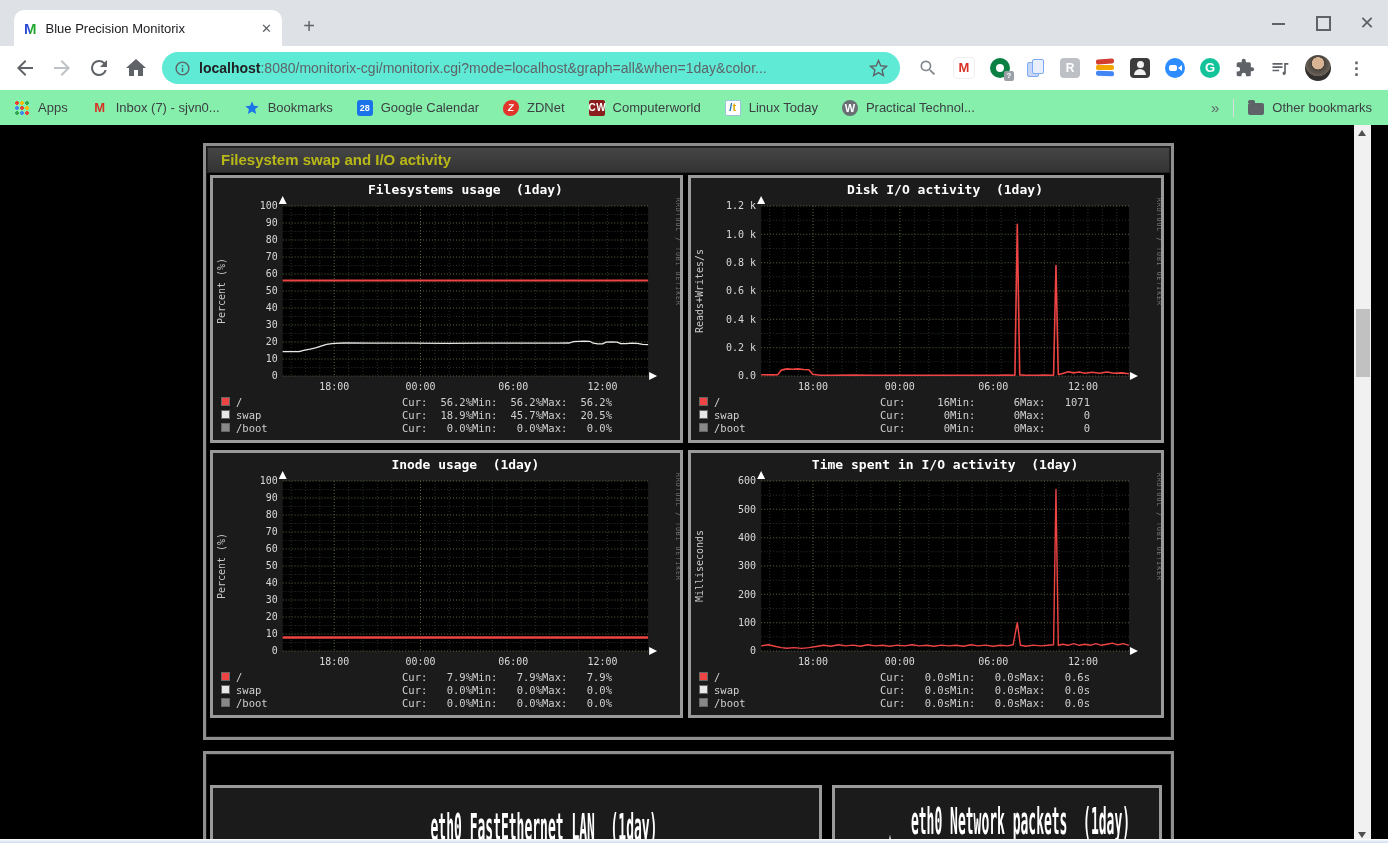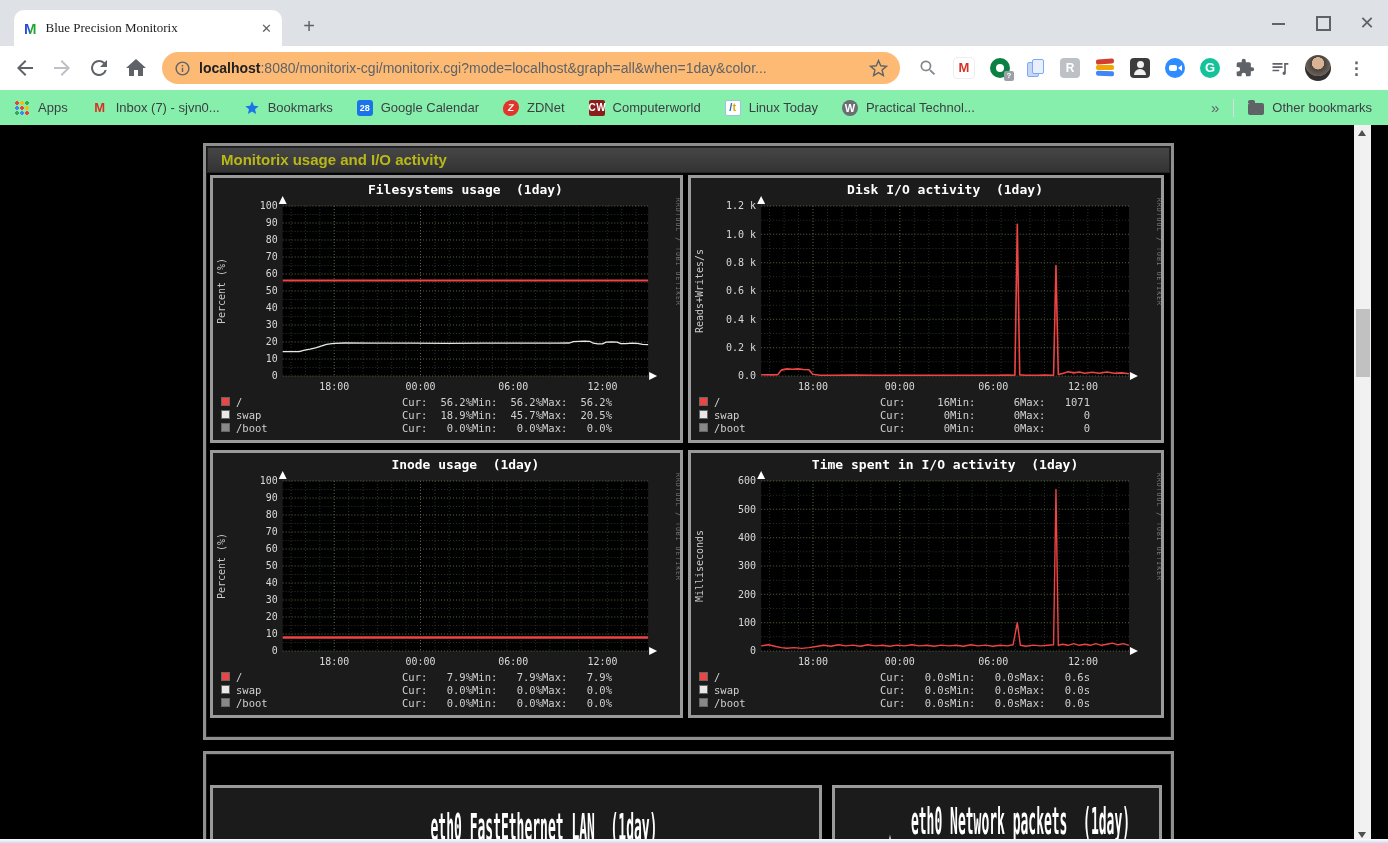--- a/index.html
+++ b/index.html
@@ -3,34 +3,34 @@
 <meta charset="utf-8">
 <style>
   html,body{margin:0;padding:0;}
   body{width:1388px;height:843px;overflow:hidden;background:#000;font-family:"Liberation Sans",sans-serif;}
   .browser{position:relative;width:1388px;height:843px;background:#000;}
 
   
   .tabstrip{position:absolute;left:0;top:0;width:1388px;height:46px;background:#dee1e6;}
   .tab{position:absolute;left:14px;top:10px;width:268px;height:36px;background:#fff;border-radius:10px 10px 0 0;display:flex;align-items:center;padding:0 10px;box-sizing:border-box;}
   .favicon-m{font-weight:bold;font-size:15px;background:linear-gradient(100deg,#2b4bd7 48%,#1fa62c 52%);-webkit-background-clip:text;background-clip:text;color:transparent;-webkit-text-fill-color:transparent;margin-right:9px;}
-  .tab-title{font-size:13px;color:#202124;white-space:nowrap;overflow:hidden;flex:1;font-family:Liberation Serif, serif;}
+  .tab-title{font-size:13px;color:#202124;white-space:nowrap;overflow:hidden;flex:1;}
   .tab-close{color:#5f6368;font-size:13px;margin-left:8px;cursor:pointer;}
   .newtab{position:absolute;left:296px;top:14px;width:26px;height:26px;color:#5f6368;font-size:20px;text-align:center;line-height:24px;}
   .winctl{position:absolute;right:10px;top:12px;display:flex;gap:22px;align-items:center;}
   .wc{width:22px;height:22px;position:relative;color:#5f6368;}
   .wc-min::after{content:"";position:absolute;left:4px;top:11px;width:13px;height:2px;background:#5f6368;}
   .wc-max::after{content:"";position:absolute;left:4px;top:4px;width:11px;height:11px;border:2px solid #5f6368;}
   .wc-close{font-size:18px;line-height:22px;text-align:center;}
 
   
   .toolbar{position:absolute;left:0;top:46px;width:1388px;height:44px;background:#fff;display:flex;align-items:center;}
   .navbtn{width:24px;height:24px;margin-left:13px;flex:0 0 auto;}
   .navbtn svg{width:24px;height:24px;}
-  .omnibox{margin-left:14px;width:738px;height:32px;background:#fdba74;border-radius:16px;display:flex;align-items:center;padding:0 12px;box-sizing:border-box;}
+  .omnibox{margin-left:14px;width:738px;height:32px;background:#5eead4;border-radius:16px;display:flex;align-items:center;padding:0 12px;box-sizing:border-box;}
   .url{font-size:14px;color:#5f6368;white-space:nowrap;overflow:hidden;flex:1;margin-left:8px;}
   .url b{color:#202124;font-weight:bold;}
   .ext-row{display:flex;align-items:center;gap:15px;margin-left:18px;}
   .ext{width:20px;height:20px;position:relative;flex:0 0 auto;border-radius:4px;font-size:12px;font-weight:bold;text-align:center;line-height:20px;}
   .ext-search{color:#5f6368;}
   .ext-gmail{background:#fff;border:1px solid #eee;color:#d93025;font-size:13px;}
   .ext-chat{background:#0b8043;border-radius:50%;}
   .ext-chat::before{content:"";position:absolute;left:6px;top:6px;width:8px;height:8px;background:#fff;border-radius:50%;}
   .ext-badge{position:absolute;right:-4px;bottom:-3px;width:10px;height:10px;background:#9aa0a6;color:#fff;font-size:8px;line-height:10px;border-radius:2px;text-align:center;font-weight:bold;}
   .ext-copy{background:transparent;}
@@ -232,21 +232,21 @@
       <span class="bm" style="margin-left:0">
           <span class="bmicon ic-folder"></span>
           <span>Other bookmarks</span>
         </span>
     </span>
   </div>
 
   <div class="viewport">
 
     <div class="section" style="left:203px;top:18px;width:965px;height:591px;">
-      <div class="sec-head">Monitorix usage and I/O activity</div>
+      <div class="sec-head">Filesystem swap and I/O activity</div>
       <div class="panel" style="left:4px;top:29px;width:473px;height:268px;">
         <div class="graph">
             <svg viewBox="0 0 469 214" width="100%" height="100%" preserveAspectRatio="none">
               <rect x="70" y="28" width="367" height="170" fill="#000"></rect>
               <line x1="121.74699999999999" y1="28" x2="121.74699999999999" y2="198" stroke="#5a6b42" stroke-dasharray="1,2"></line>
               <line x1="107.31166666666667" y1="28" x2="107.31166666666667" y2="198" stroke="#263226" stroke-dasharray="1,2"></line>
               <line x1="92.87633333333332" y1="28" x2="92.87633333333332" y2="198" stroke="#263226" stroke-dasharray="1,2"></line>
               <line x1="78.44099999999999" y1="28" x2="78.44099999999999" y2="198" stroke="#263226" stroke-dasharray="1,2"></line>
               <line x1="136.18233333333333" y1="28" x2="136.18233333333333" y2="198" stroke="#263226" stroke-dasharray="1,2"></line>
               <line x1="150.61766666666665" y1="28" x2="150.61766666666665" y2="198" stroke="#263226" stroke-dasharray="1,2"></line>

